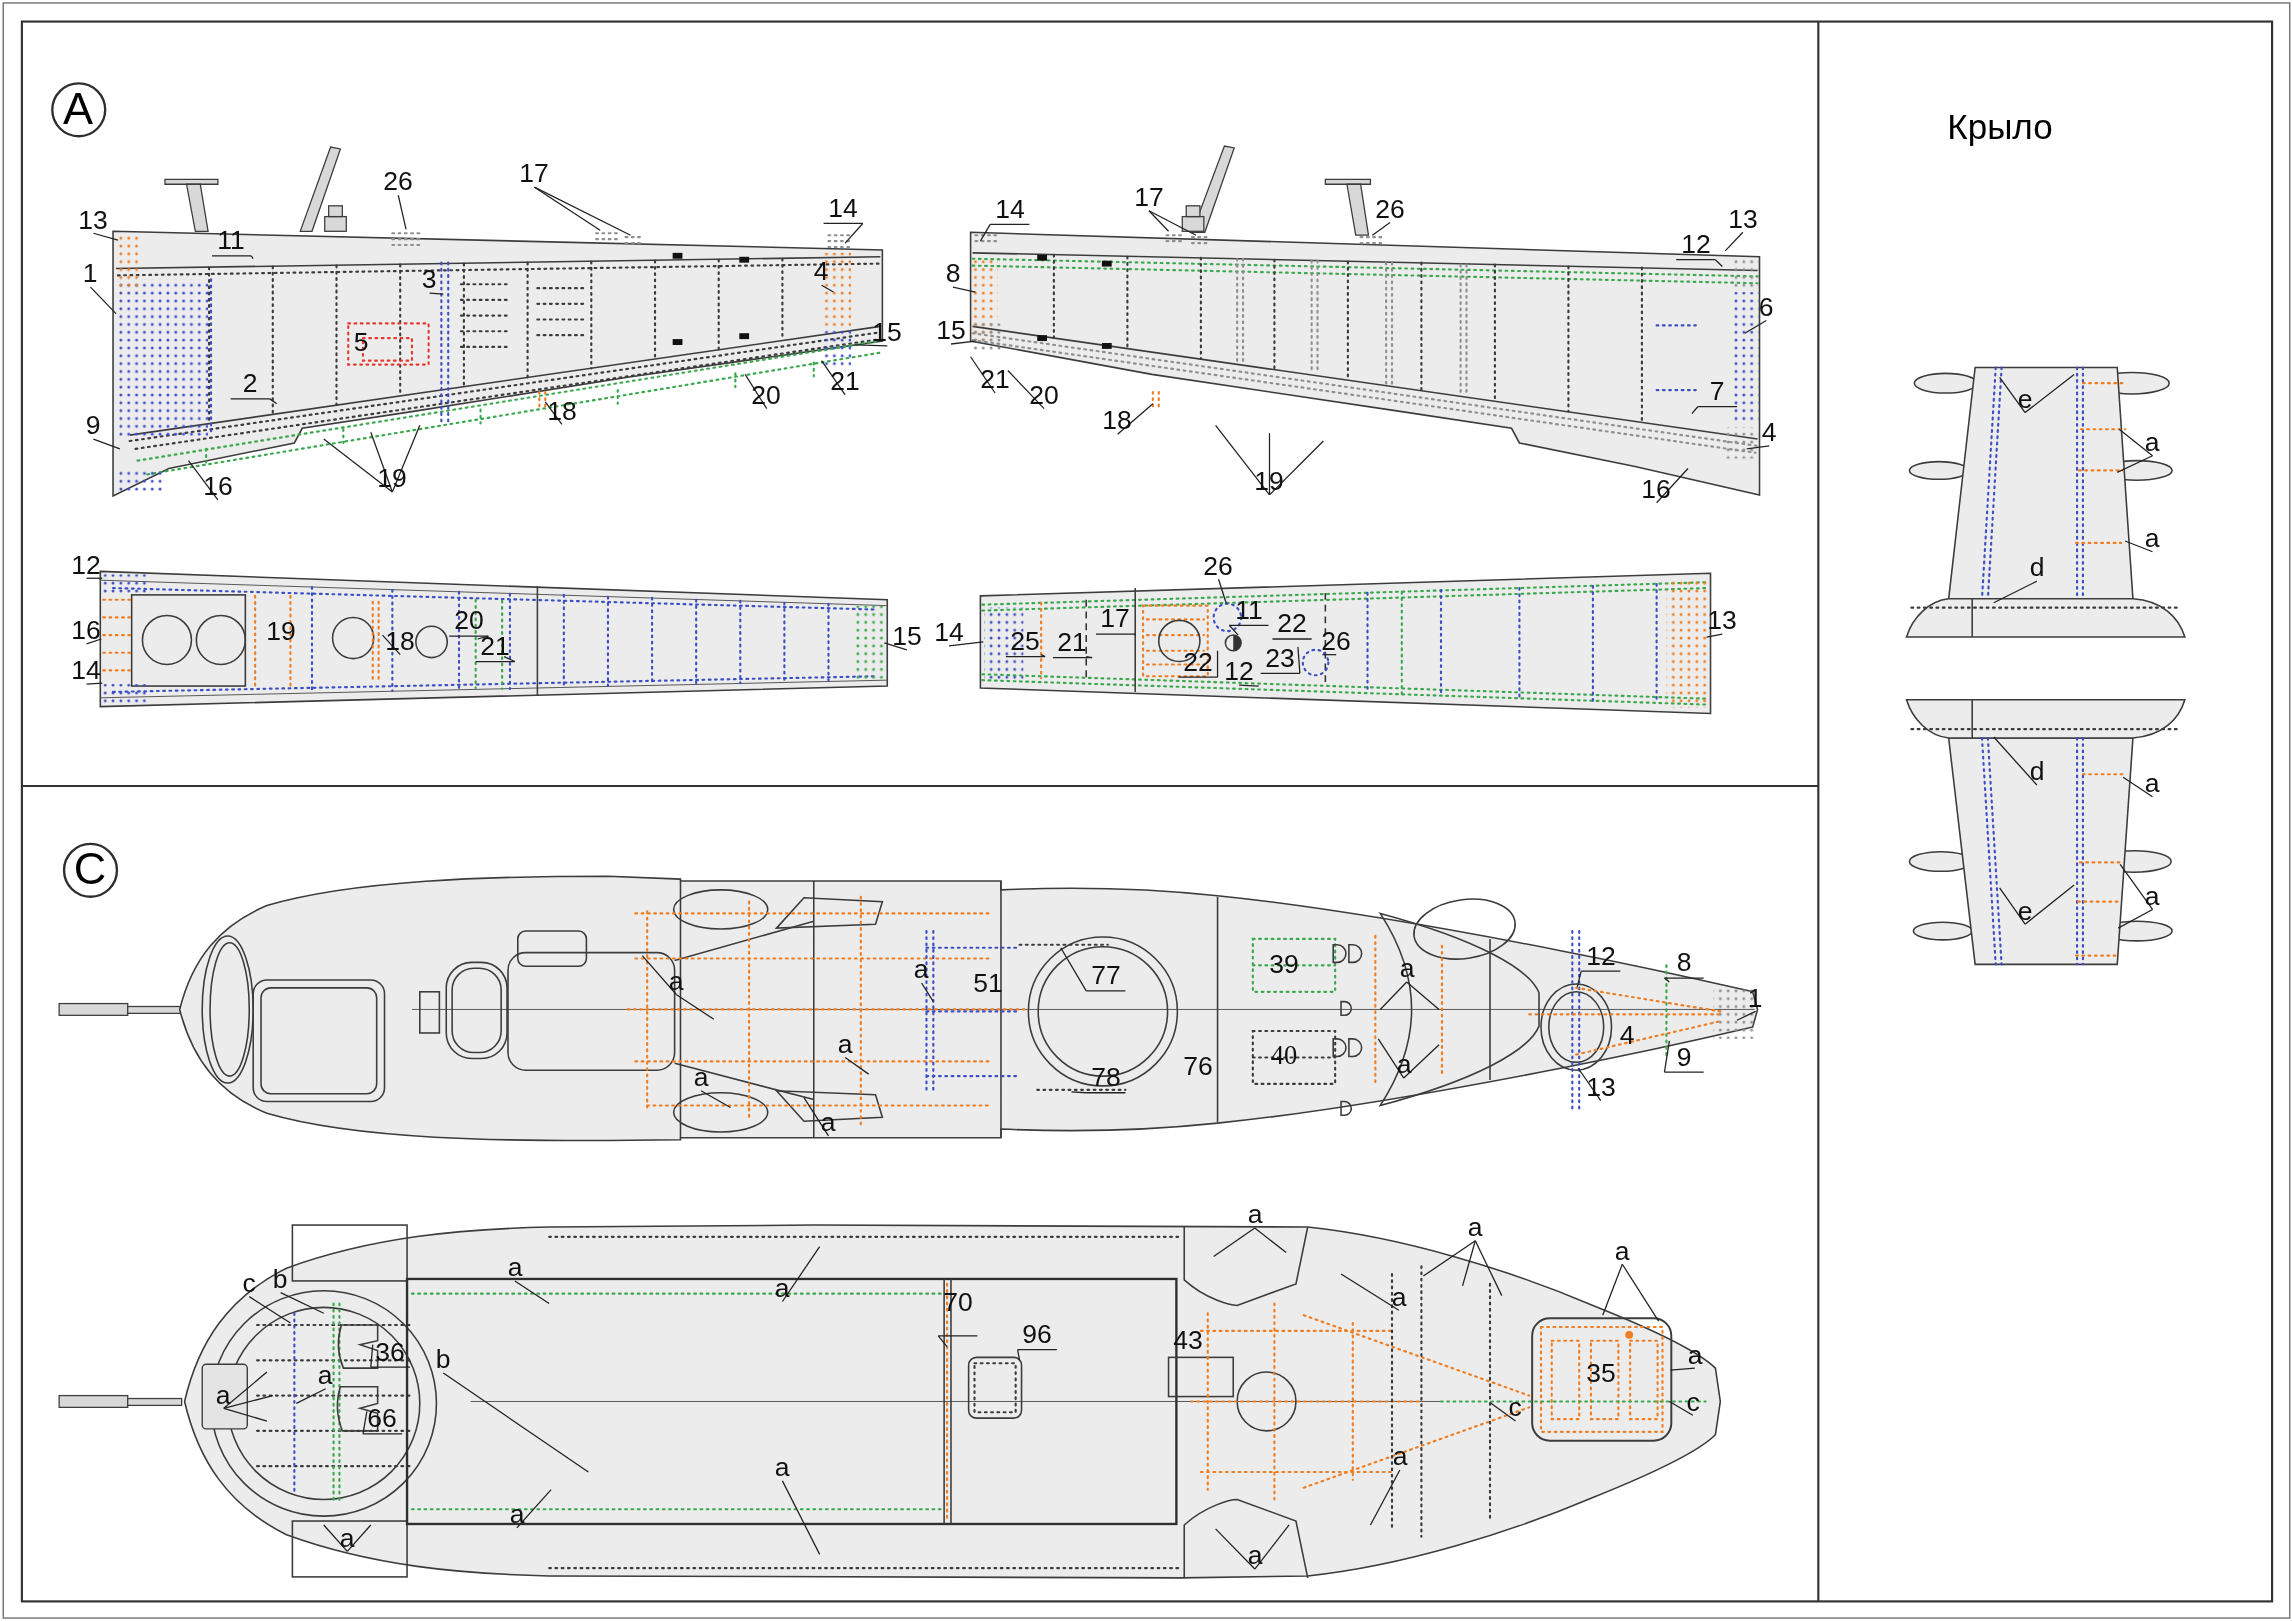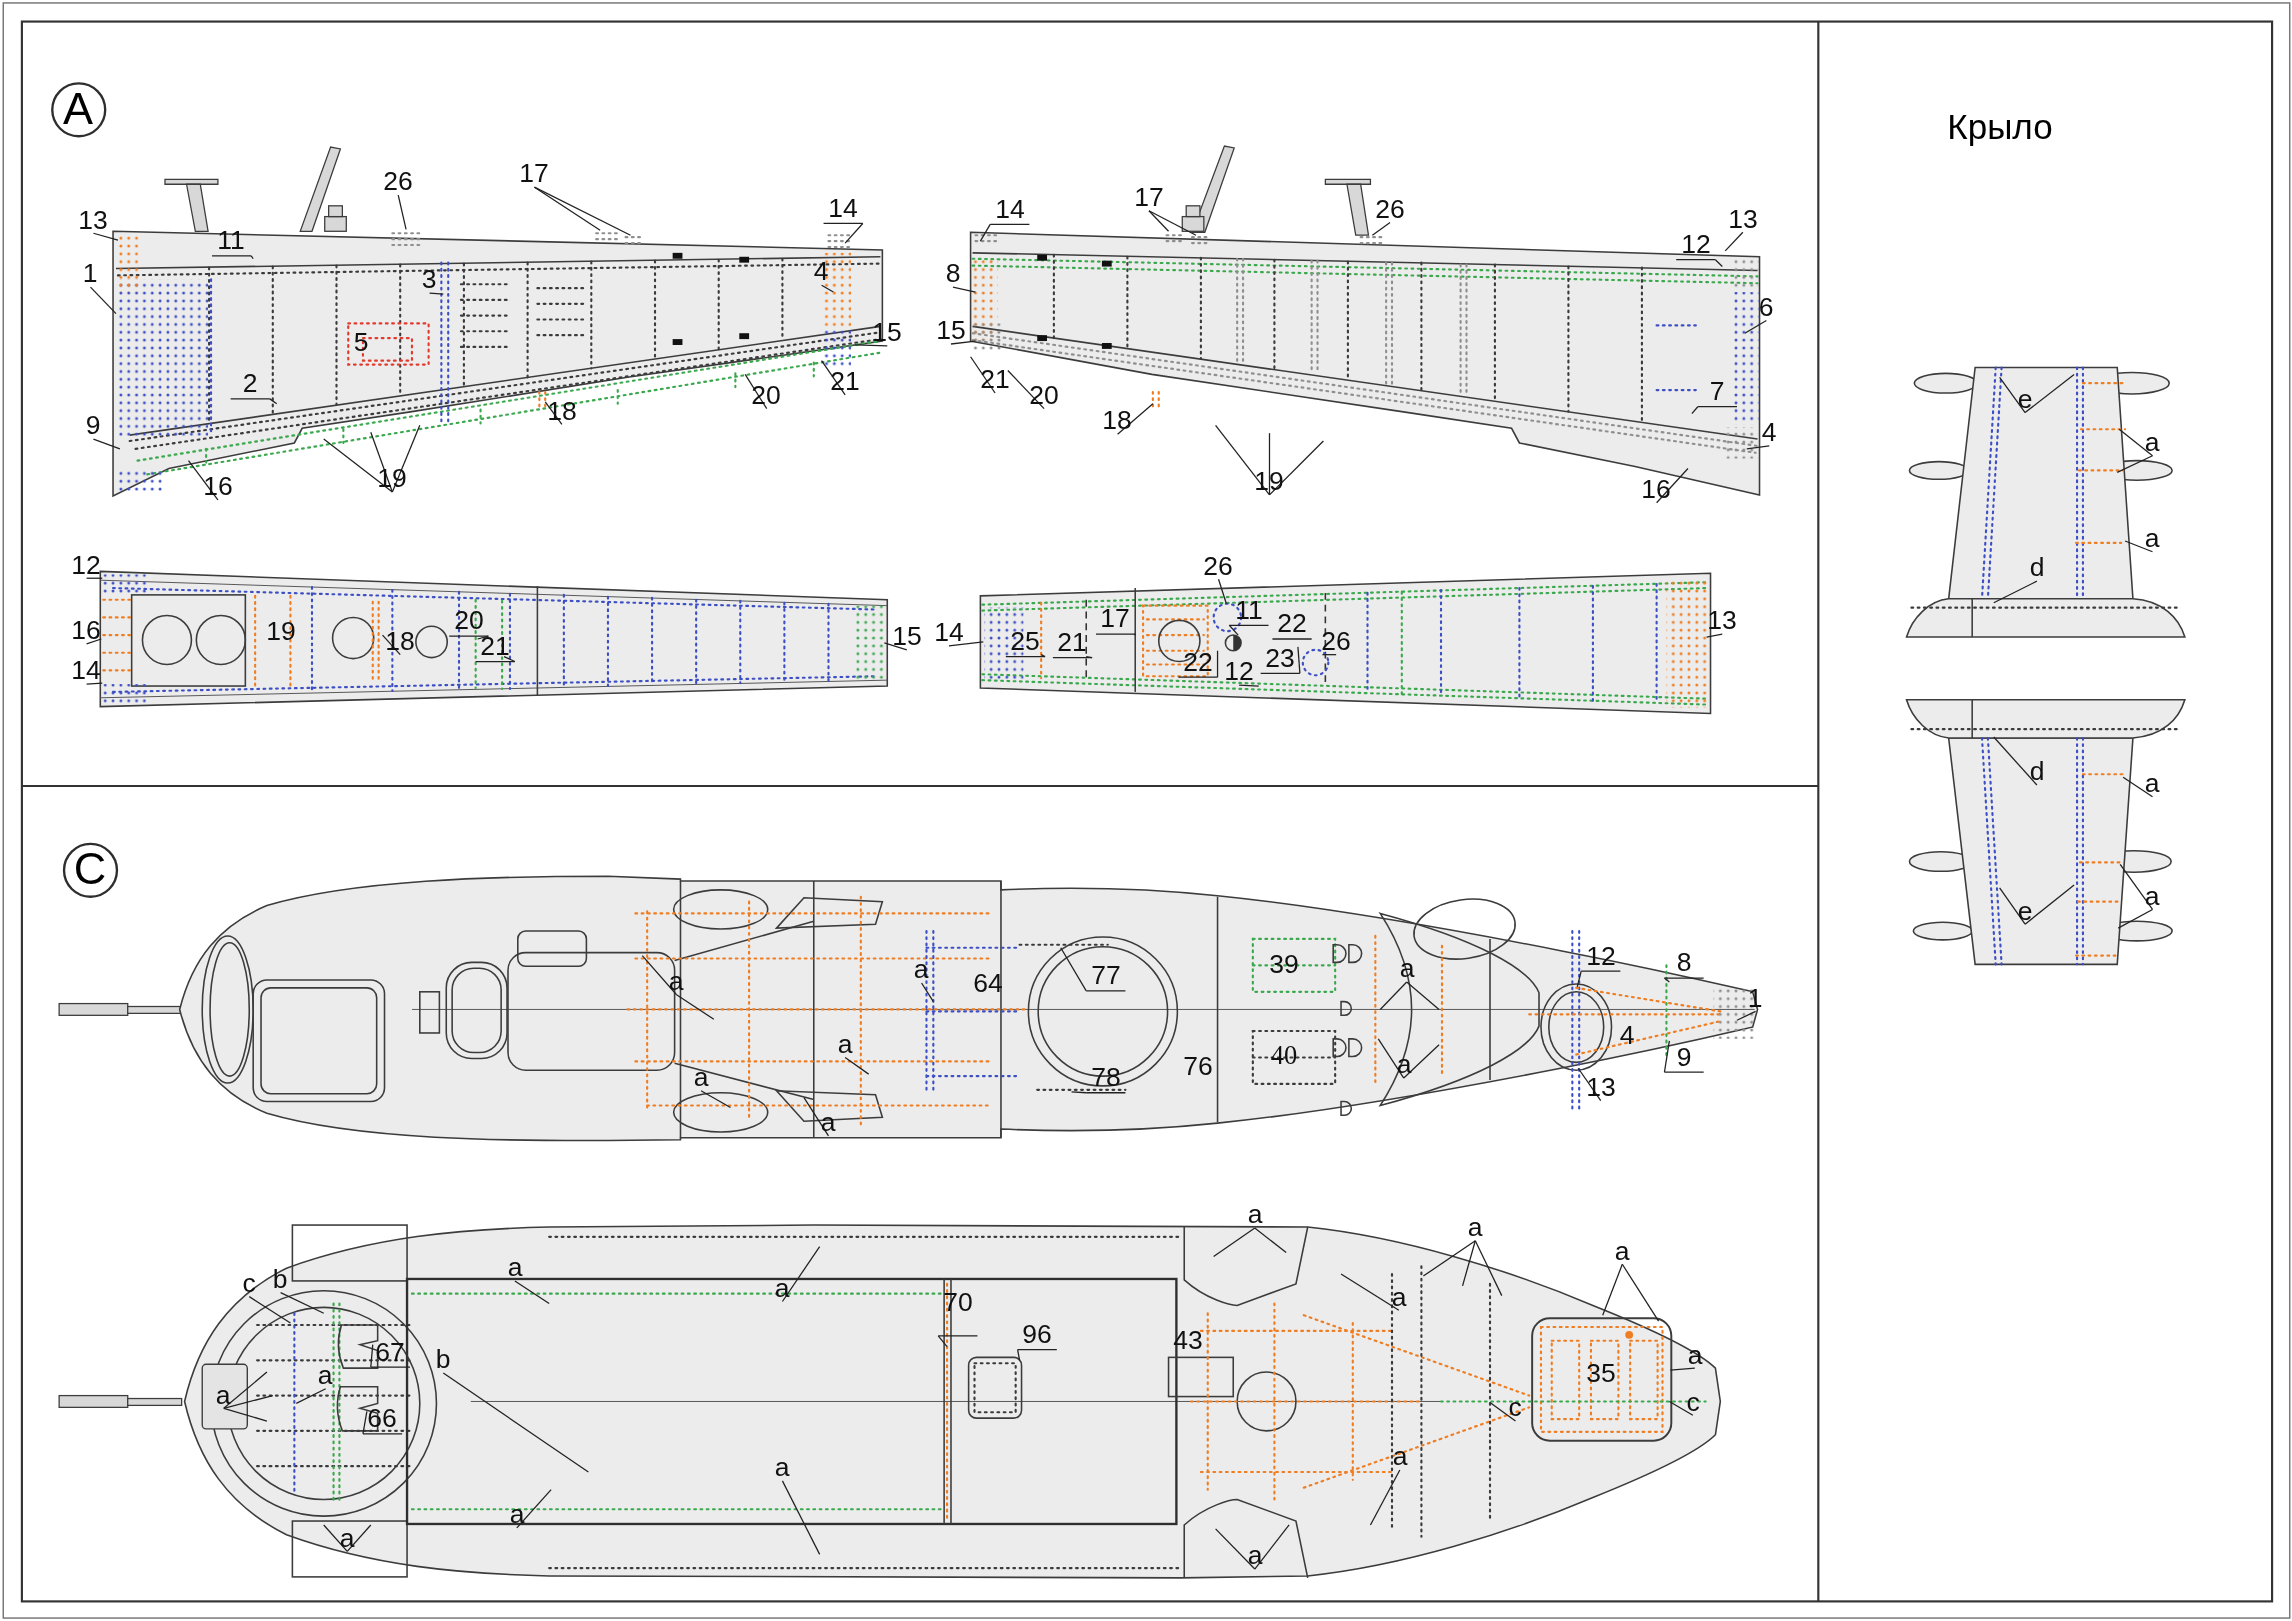--- a/index.html
+++ b/index.html
@@ -441,21 +441,21 @@
       <div class="callout" style="left: 1239px; top: 672px;">12</div>
       <div class="callout" style="left: 1280px; top: 659px;">23</div>
       <div class="callout" style="left: 1292px; top: 624px;">22</div>
       <div class="callout" style="left: 1336px; top: 642px;">26</div>
       <div class="callout" style="left: 1722px; top: 621px;">13</div>
       <div class="callout" style="left: 676px; top: 982px;">a</div>
       <div class="callout" style="left: 921px; top: 970px;">a</div>
       <div class="callout" style="left: 845px; top: 1045px;">a</div>
       <div class="callout" style="left: 701px; top: 1078px;">a</div>
       <div class="callout" style="left: 828px; top: 1123px;">a</div>
-      <div class="callout" style="left: 988px; top: 984px;">64</div>
+      <div class="callout" style="left: 988px; top: 984px;">51</div>
       <div class="callout" style="left: 1106px; top: 976px;">77</div>
       <div class="callout" style="left: 1106px; top: 1078px;">78</div>
       <div class="callout" style="left: 1198px; top: 1067px;">76</div>
       <div class="callout" style="left: 1284px; top: 965px;">39</div>
       <div class="callout" style="left: 1284px; top: 1056px; font-family: Liberation Serif, serif;">40</div>
       <div class="callout" style="left: 1407px; top: 969px;">a</div>
       <div class="callout" style="left: 1404px; top: 1065px;">a</div>
       <div class="callout" style="left: 1601px; top: 957px;">12</div>
       <div class="callout" style="left: 1601px; top: 1088px;">13</div>
       <div class="callout" style="left: 1684px; top: 963px;">8</div>
@@ -465,21 +465,21 @@
       <div class="callout" style="left: 249px; top: 1284px;">c</div>
       <div class="callout" style="left: 280px; top: 1280px;">b</div>
       <div class="callout" style="left: 223px; top: 1396px;">a</div>
       <div class="callout" style="left: 325px; top: 1376px;">a</div>
       <div class="callout" style="left: 443px; top: 1360px;">b</div>
       <div class="callout" style="left: 515px; top: 1268px;">a</div>
       <div class="callout" style="left: 517px; top: 1515px;">a</div>
       <div class="callout" style="left: 347px; top: 1539px;">a</div>
       <div class="callout" style="left: 782px; top: 1289px;">a</div>
       <div class="callout" style="left: 782px; top: 1468px;">a</div>
-      <div class="callout" style="left: 390px; top: 1353px;">67</div>
+      <div class="callout" style="left: 390px; top: 1353px;">36</div>
       <div class="callout" style="left: 382px; top: 1419px;">66</div>
       <div class="callout" style="left: 958px; top: 1303px;">70</div>
       <div class="callout" style="left: 1037px; top: 1335px;">96</div>
       <div class="callout" style="left: 1188px; top: 1341px;">43</div>
       <div class="callout" style="left: 1255px; top: 1215px;">a</div>
       <div class="callout" style="left: 1255px; top: 1556px;">a</div>
       <div class="callout" style="left: 1475px; top: 1228px;">a</div>
       <div class="callout" style="left: 1622px; top: 1252px;">a</div>
       <div class="callout" style="left: 1399px; top: 1298px;">a</div>
       <div class="callout" style="left: 1695px; top: 1356px;">a</div>

